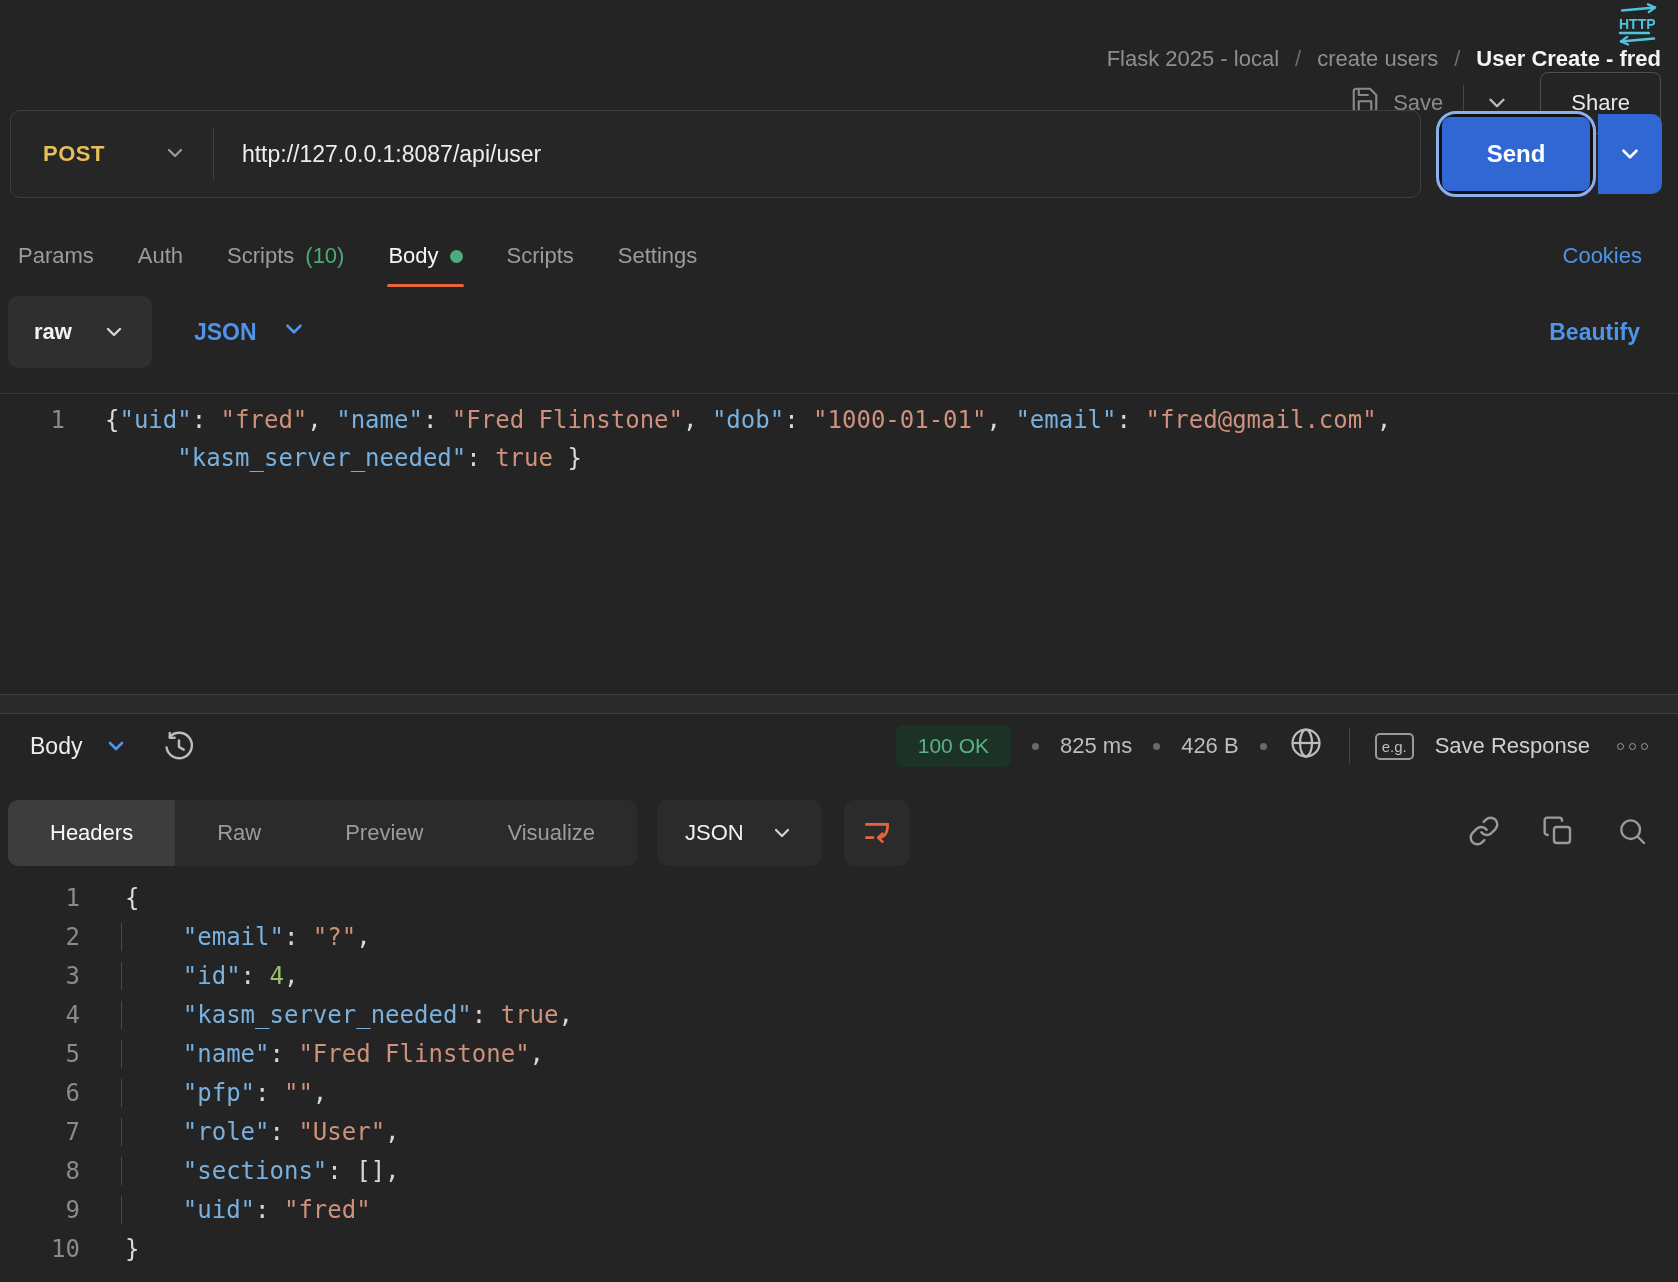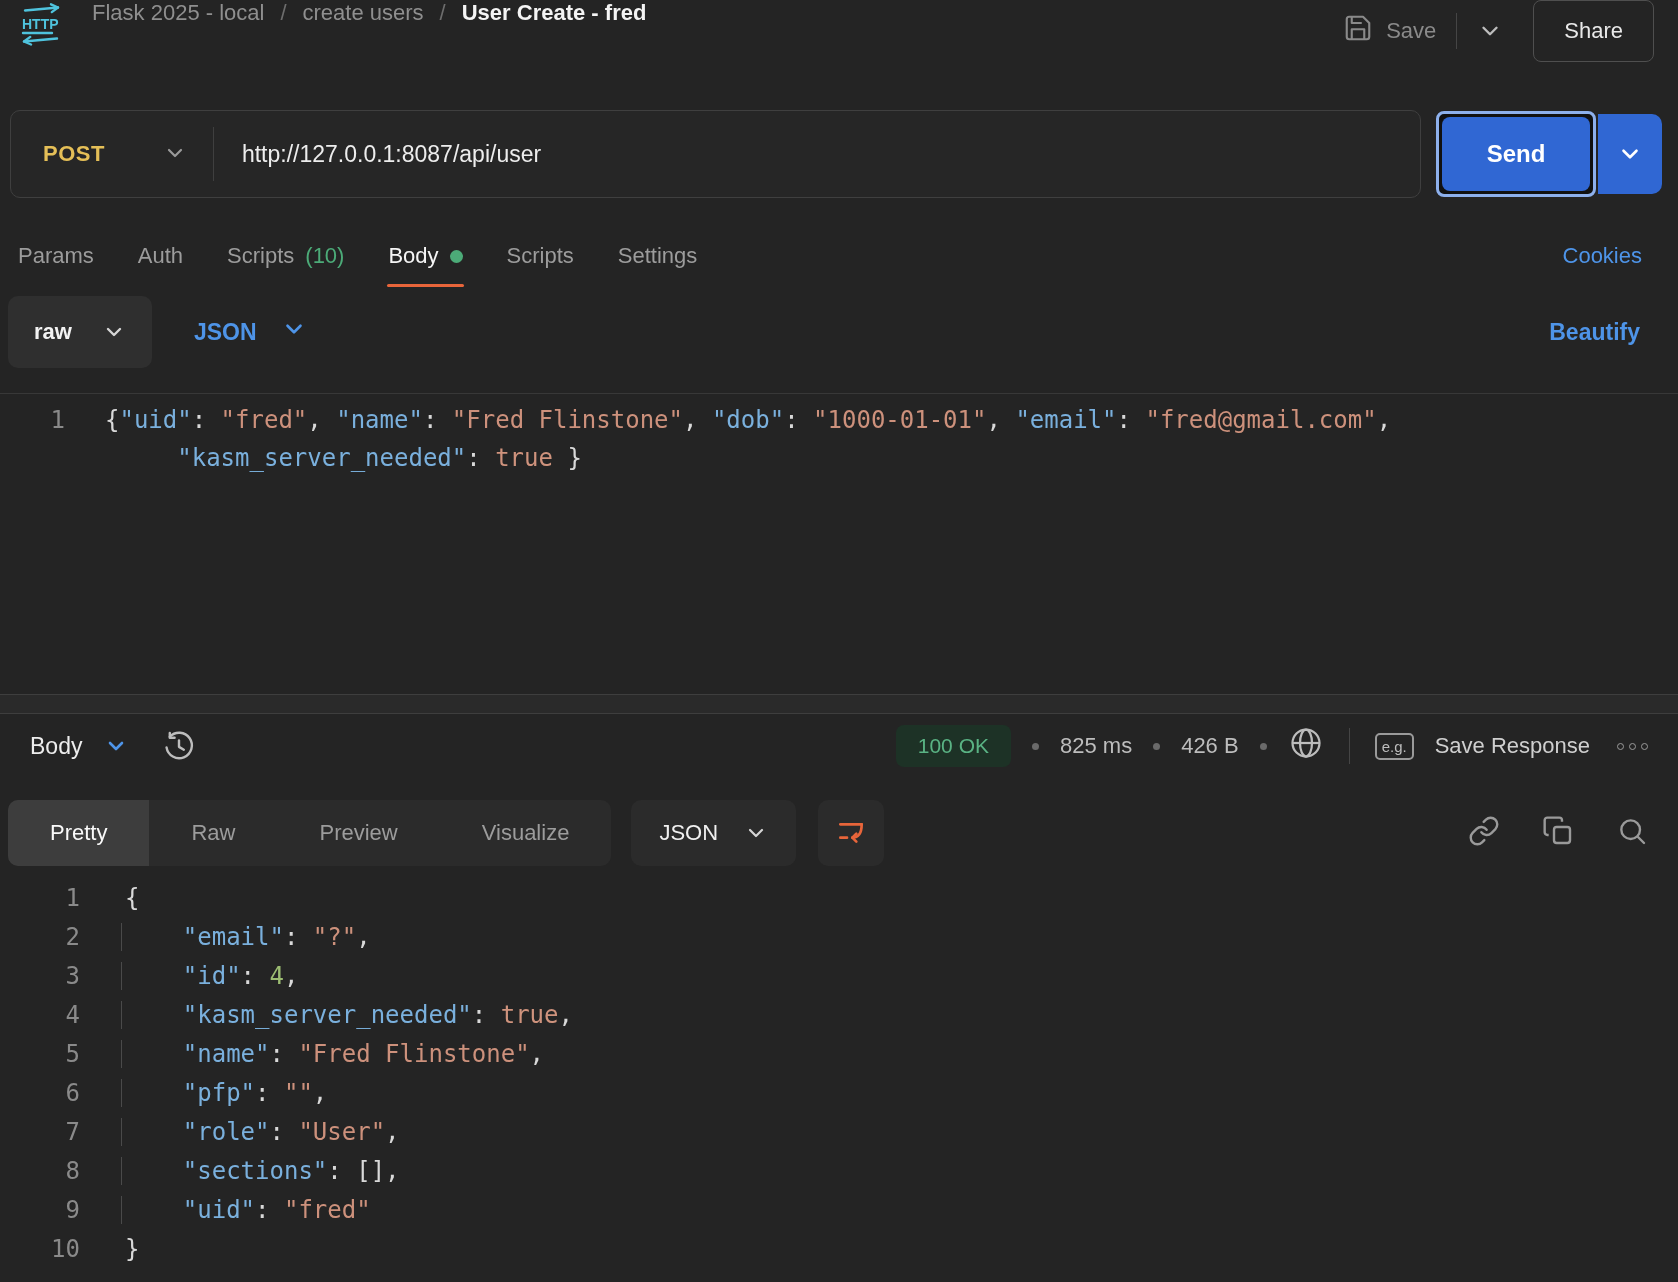--- a/index.html
+++ b/index.html
@@ -5,22 +5,22 @@
   * { margin:0; padding:0; box-sizing:border-box; }
   html,body { background:#242424; }
   body {
     width:1678px; height:1282px; position:relative; overflow:hidden;
     font-family:"Liberation Sans", sans-serif; color:#dddddd;
     -webkit-font-smoothing:antialiased;
   }
   .mono { font-family:"DejaVu Sans Mono", monospace; }
 
   
-  .topbar { position:absolute; top:0; left:0; right:8px; height:90px;
-    display:flex; align-items:flex-start; padding:0 16px; }
+  .topbar { position:absolute; top:0; left:0; right:1px; height:90px;
+    display:flex; align-items:flex-end; padding:0 16px;flex-direction:column; }
   .http-icon { flex:none; width:46px; height:46px; margin-left:2px; }
   .breadcrumb { display:flex; align-items:center; gap:16px; font-size:22px;
     color:#8f8f8f; margin-left:28px; white-space:nowrap; }
   .crumb { cursor:default; }
   .crumb-sep { color:#6d6d6d; }
   .crumb-current { color:#f4f4f4; font-weight:700; }
   .topbar-right { margin-left:auto; display:flex; align-items:center; }
   .save-btn { display:flex; align-items:center; gap:13px; color:#8a8a8a; font-size:22px; }
   .vdiv { width:1px; height:36px; background:#454545; margin:0 20px; }
   .chev-btn { color:#bdbdbd; display:flex; align-items:center; }
@@ -31,21 +31,21 @@
   .url-row { position:absolute; top:108px; left:10px; right:16px; height:92px;
     display:flex; align-items:center; }
   .url-input { flex:1; height:88px; background:#262626; border:1px solid #3f3f3f;
     border-radius:10px; display:flex; align-items:center; }
   .method { color:#e5bf57; font-weight:700; font-size:22px; letter-spacing:0.5px;
     display:flex; align-items:flex-start; gap:58px; padding:0 26px 0 32px; }
   .method .chev { color:#9a9a9a; display:flex; }
   .url-divider { width:1px; height:54px; background:#3f3f3f; }
   .url-text { font-size:23px; color:#ededed; padding-left:28px; white-space:nowrap; }
   .send-group { flex:none; display:flex; align-items:center; margin-left:15px; }
-  .send-ring { border:3px solid #8db0ec; border-radius:8px; padding:3px; background:#111; }
+  .send-ring { border:3px solid #8db0ec; border-radius:20px; padding:3px; background:#111; }
   .send-main { background:#3067d3; color:#ffffff; border:none; border-radius:8px;
     height:74px; width:148px; font-size:24px; font-weight:700; font-family:inherit; }
   .send-chev { background:#3067d3; color:#fff; height:80px; width:64px; margin-left:2px;
     border-radius:0 10px 10px 0; display:flex; align-items:center; justify-content:center; }
 
   
   .tabs-row { position:absolute; top:224px; left:0; right:0; height:64px;
     display:flex; align-items:center; gap:44px; padding:0 18px; font-size:22px; color:#9c9c9c; }
   .tab { display:flex; align-items:center; gap:11px; position:relative; cursor:default; }
   .tab.active { color:#f5f5f5; }
@@ -283,21 +283,21 @@
     <span class="more-dots">
         <i></i>
         <i></i>
         <i></i>
       </span>
   </div>
 </div>
 
 <div class="resp-toolbar">
   <div class="seg-group">
-      <div class="seg active">Pretty</div>
+      <div class="seg active">Headers</div>
       <div class="seg">Raw</div>
       <div class="seg">Preview</div>
       <div class="seg">Visualize</div>
     </div>
   <div class="json-pill">
     <span>JSON</span>
     <span class="chev">
       <svg width="24" height="24" viewBox="0 0 24 24" fill="none" stroke="currentColor" stroke-width="2.2" stroke-linecap="round" stroke-linejoin="round">
           <polyline points="6 9 12 15 18 9"></polyline>
         </svg>

